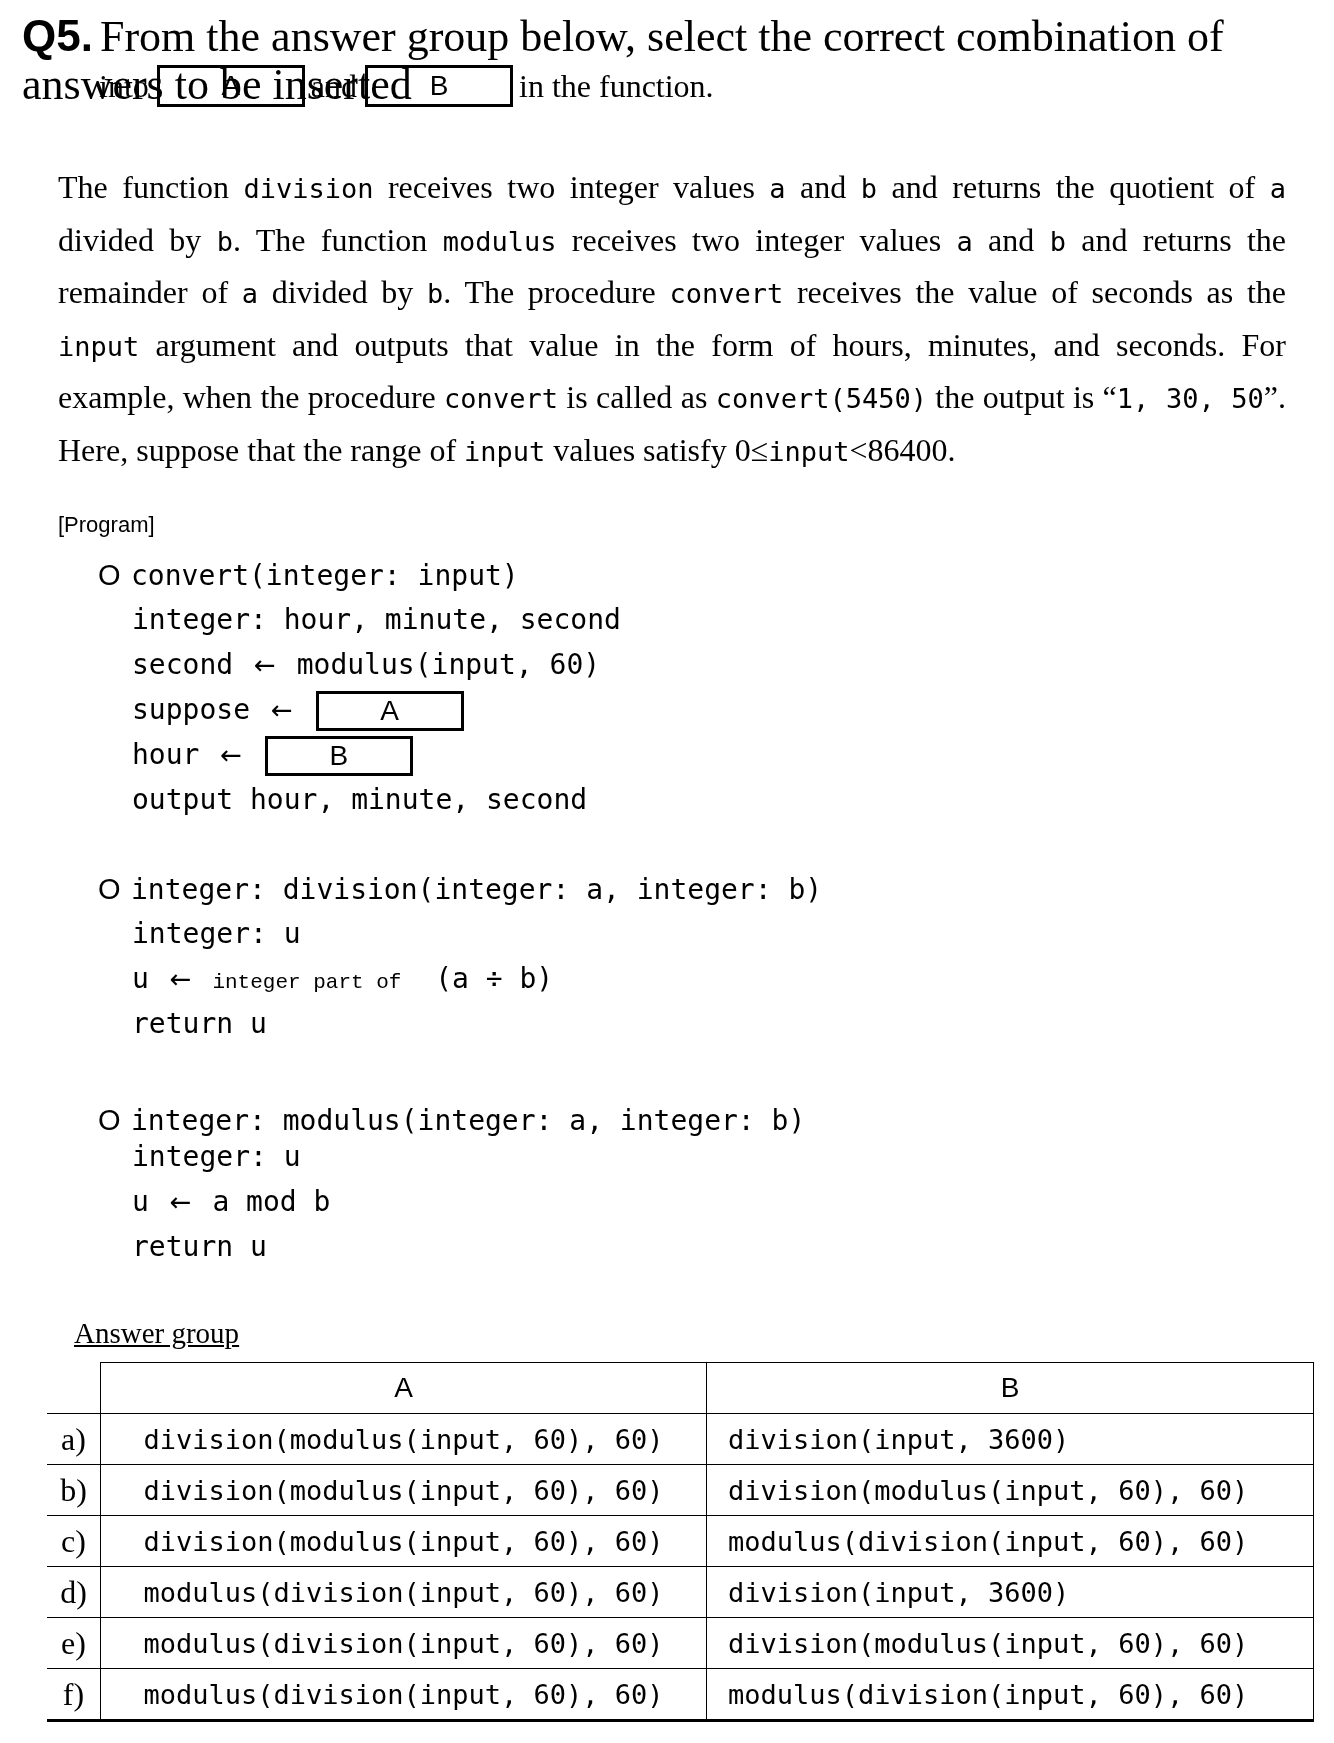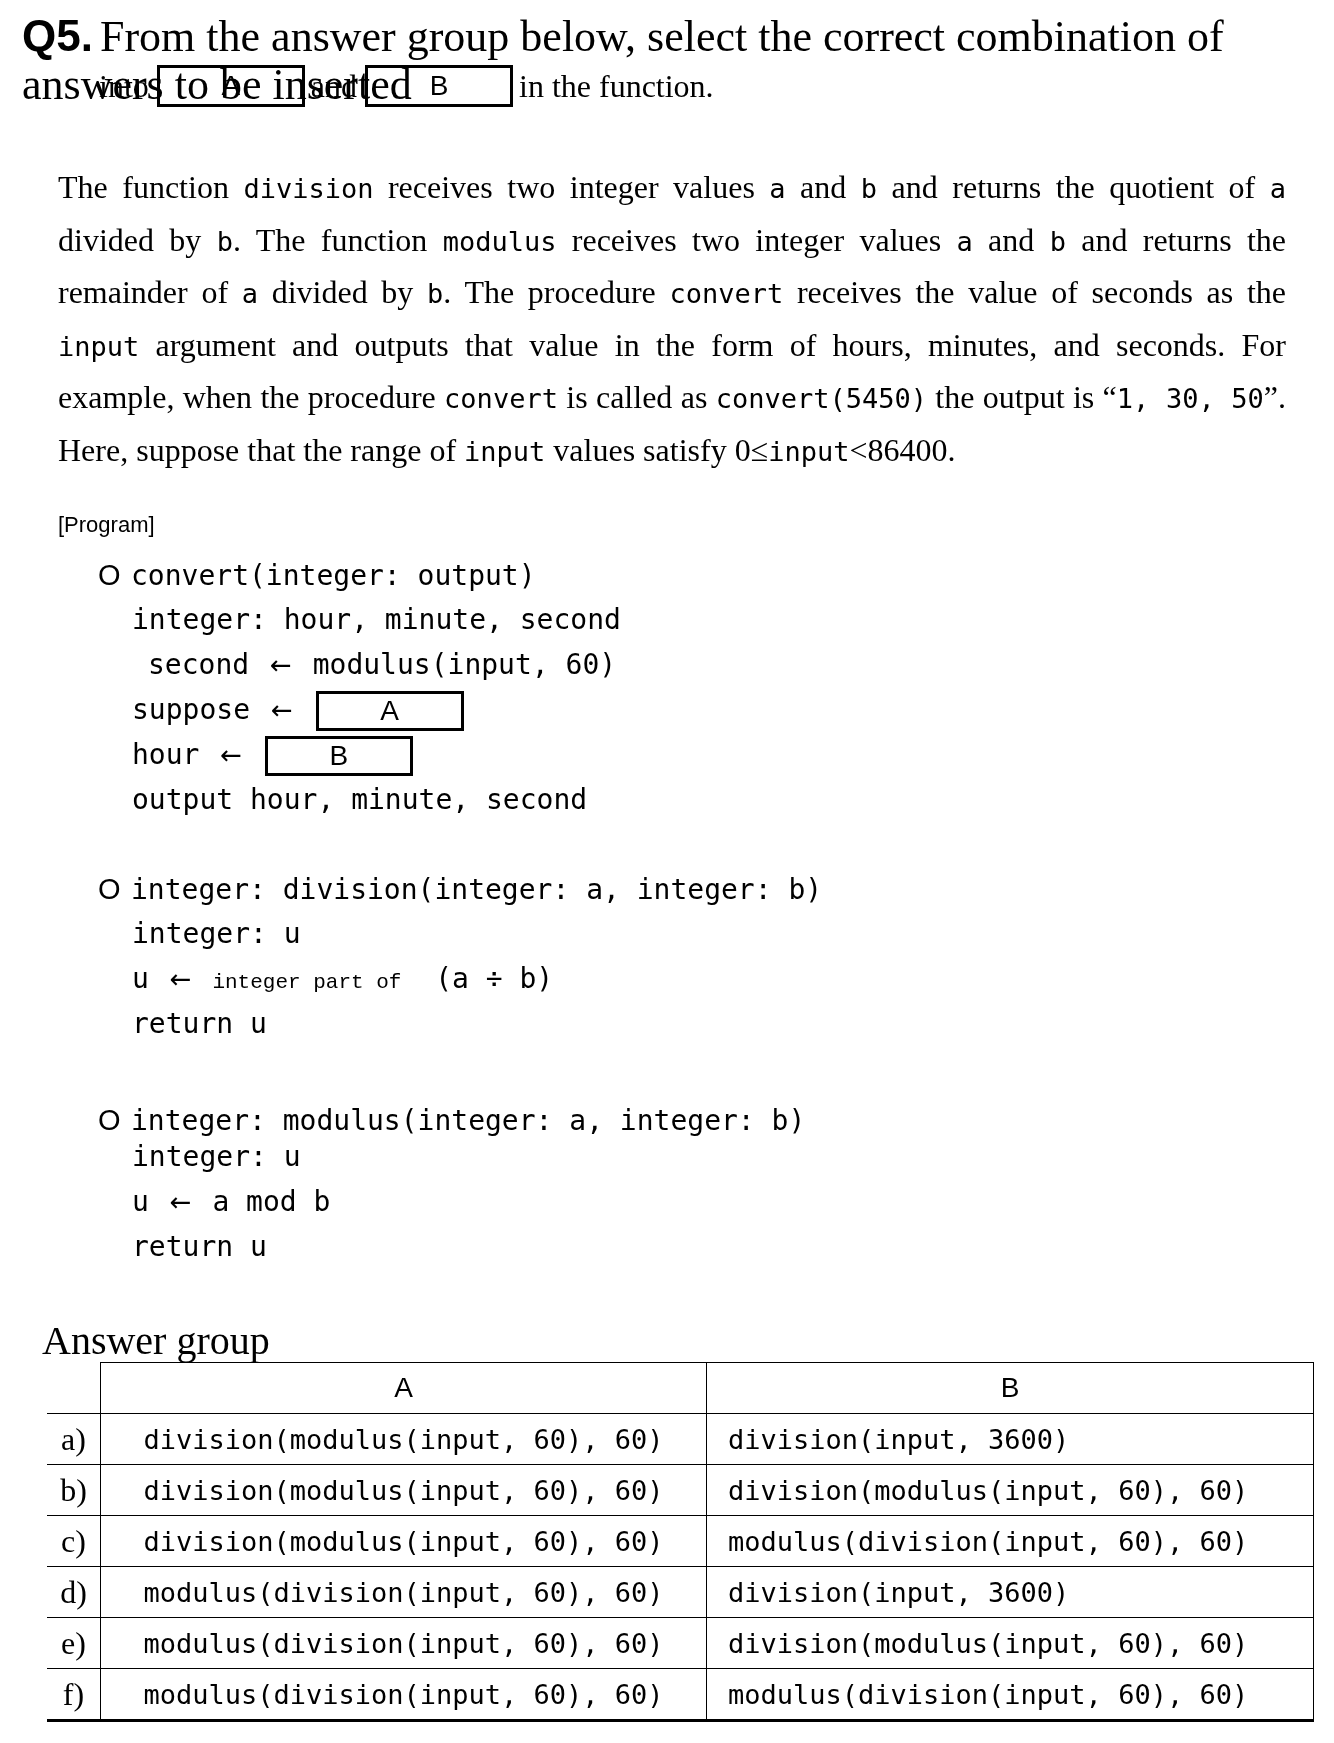--- a/index.html
+++ b/index.html
@@ -32,21 +32,21 @@
     .code-line { position: absolute; font-size: 28px; white-space: pre; line-height: 40px; }
     .circle {
       font-family: "Liberation Sans", sans-serif; font-size: 29px; display: inline-block;
       width: 33px;
     }
     .arrow { font-family: "DejaVu Sans", sans-serif; font-size: 26px; padding: 0 4px; }
     .prose-inline { font-family: Liberation Mono, monospace; font-size: 21px; }
     .blank-code { height: 40px; line-height: 34px; font-size: 28px; }
 
     
-    .ans-label { position: absolute; left: 42px; top: 1317px; font-size: 40px; }
+    .ans-label { position: absolute; left: 74px; top: 1317px; font-size: 29px; text-decoration: underline; }
     table.answers {
       position: absolute; left: 47px; top: 1362px; border-collapse: collapse;
     }
     table.answers td, table.answers th {
       border: 1.5px solid #000; height: 50px; padding: 0; font-weight: normal;
     }
     table.answers .opt {
       border-left: none; border-top: none; border-bottom: 1.5px solid #000;
       width: 53px; text-align: center; font-size: 32px; font-family: "Liberation Serif", serif;
     }
@@ -64,23 +64,23 @@
   <span class="q-num">Q5.</span><span>From the answer group below, select the correct combination of answers to be inserted</span>
 </div>
 <div class="q-line2">
   <span>into</span><span class="blank blank-head">A</span><span>and</span><span class="blank blank-head">B</span><span>in the function.</span>
 </div>
 
 <div class="desc"><span>The function </span><span class="mono">division</span><span> receives two integer values </span><span class="mono">a</span><span> and </span><span class="mono">b</span><span> and returns the quotient of </span><span class="mono">a</span> <span> divided by </span><span class="mono">b</span><span>. The function </span><span class="mono">modulus</span><span> receives two integer values </span><span class="mono">a</span><span> and </span><span class="mono">b</span><span> and returns the remainder of </span><span class="mono">a</span><span> divided by </span><span class="mono">b</span><span>. The procedure </span><span class="mono">convert</span><span> receives the value of seconds as the </span><span class="mono">input</span><span> argument and outputs that value in the form of hours, minutes, and seconds. For example, when the procedure </span><span class="mono">convert</span><span> is called as </span><span class="mono">convert(5450)</span><span> the output is “</span><span class="mono">1, 30, 50</span><span>”. Here, suppose that the range of </span><span class="mono">input</span><span> values satisfy 0≤</span><span class="mono">input</span><span>&lt;86400.</span></div>
 
 <div class="prog-label">[Program]</div>
 
-<div class="code-line mono" style="left:98px; top:555px;"><span class="circle">O</span><span>convert(integer: output)</span></div>
+<div class="code-line mono" style="left:98px; top:555px;"><span class="circle">O</span><span>convert(integer: input)</span></div>
 <div class="code-line mono" style="left:132px; top:600px;">integer: hour, minute, second</div>
-<div class="code-line mono" style="left:148px; top:645px;"><span>second</span> <span class="arrow">←</span> <span>modulus(input, 60)</span></div>
+<div class="code-line mono" style="left:132px; top:645px;"><span>second</span> <span class="arrow">←</span> <span>modulus(input, 60)</span></div>
 <div class="code-line mono" style="left:132px; top:690px;"><span>suppose</span> <span class="arrow">←</span> <span class="blank blank-code" style="width:148px; margin-left:2px;">A</span></div>
 <div class="code-line mono" style="left:132px; top:735px;"><span>hour</span> <span class="arrow">←</span> <span class="blank blank-code" style="width:148px; margin-left:2px;">B</span></div>
 <div class="code-line mono" style="left:132px; top:780px;">output hour, minute, second</div>
 
 <div class="code-line mono" style="left:98px; top:869px;"><span class="circle">O</span><span>integer: division(integer: a, integer: b)</span></div>
 <div class="code-line mono" style="left:132px; top:914px;">integer: u</div>
 <div class="code-line mono" style="left:132px; top:959px;"><span>u</span> <span class="arrow">←</span> <span class="prose-inline">integer part of</span>  <span>(a ÷ b)</span></div>
 <div class="code-line mono" style="left:132px; top:1004px;">return u</div>
 
 <div class="code-line mono" style="left:98px; top:1092px;margin-top:8px;"><span class="circle">O</span><span>integer: modulus(integer: a, integer: b)</span></div>

